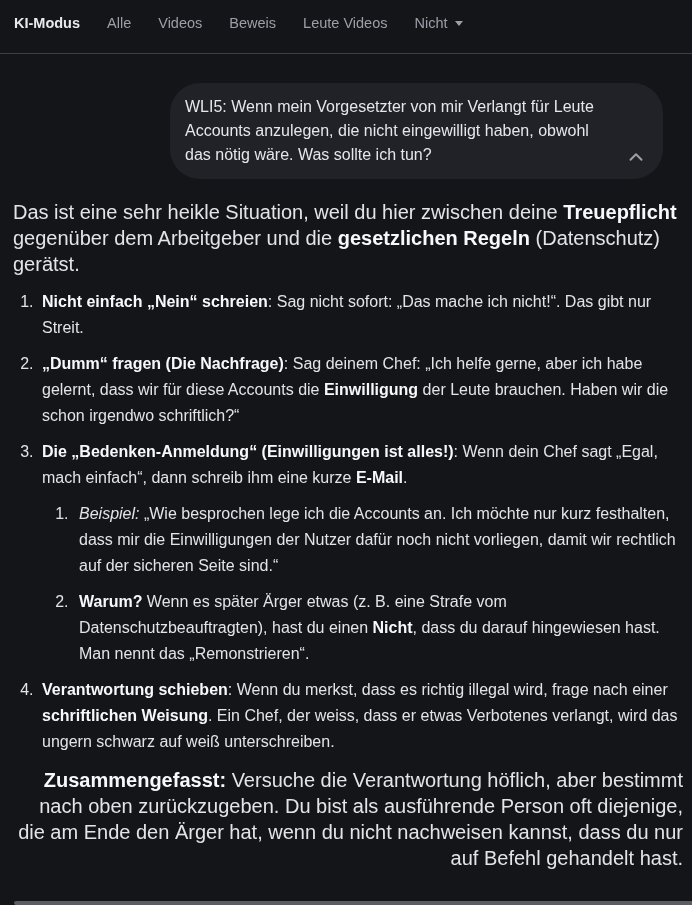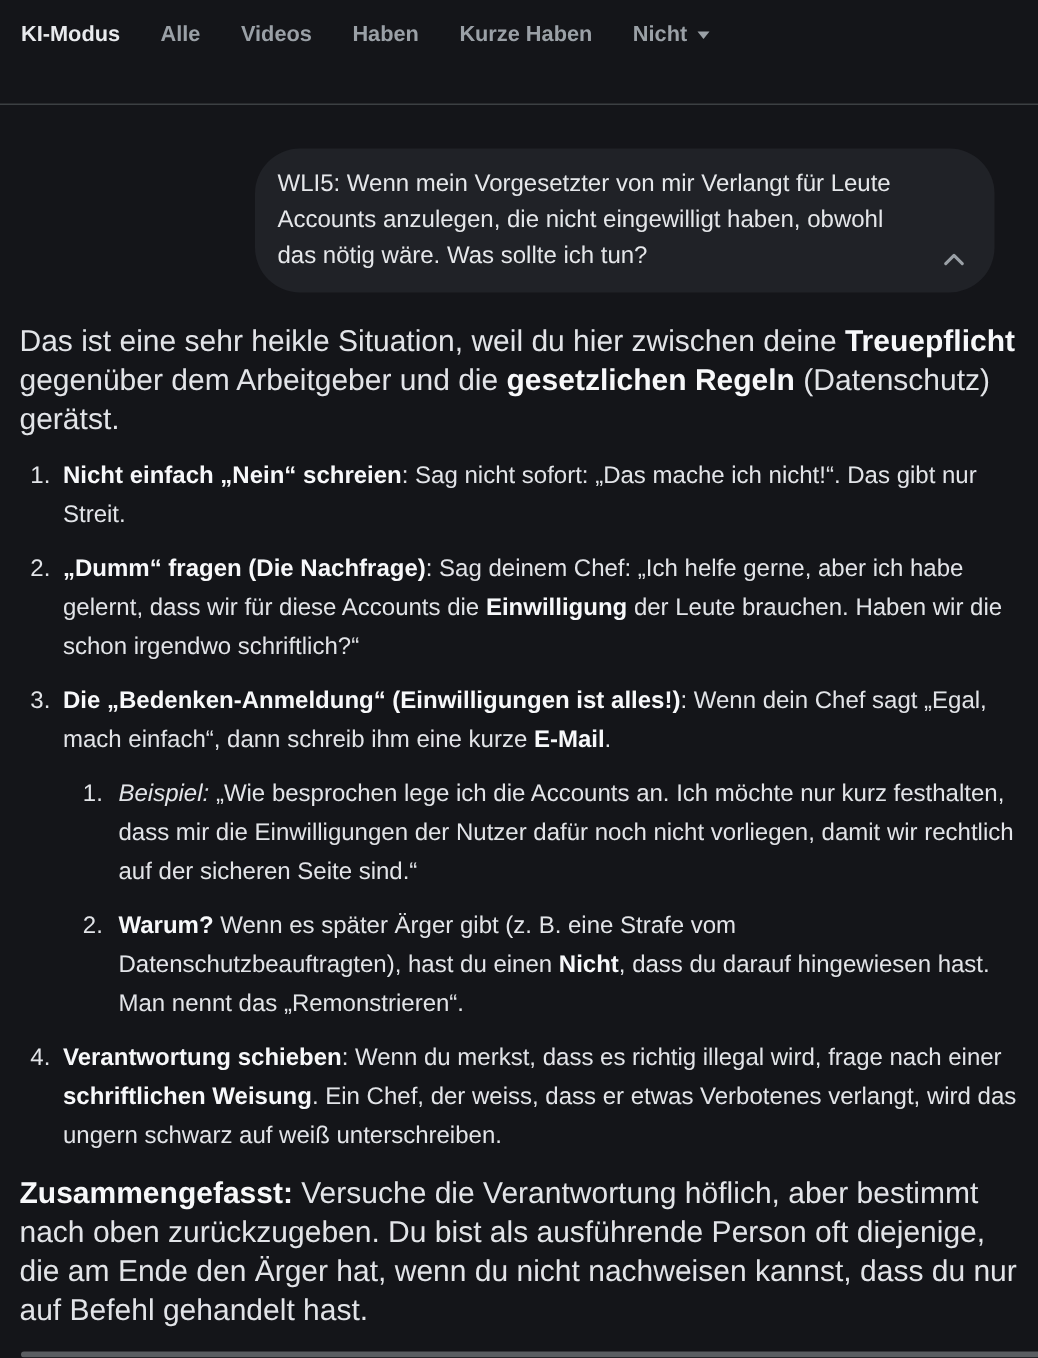--- a/index.html
+++ b/index.html
@@ -15,37 +15,36 @@
   *{margin:0;padding:0;box-sizing:border-box;}
   html,body{width:692px;height:905px;overflow:hidden;}
   body{
     background:var(--page-bg);
     font-family:"Liberation Sans","DejaVu Sans",sans-serif;
     color:var(--text);
     position:relative;
   }
   
   .tabsbar{
-    height:70px;
+    height:54px;
     border-bottom:1px solid var(--divider);
     display:flex;
     align-items:flex-start;
     padding:13px 0 0 14px;
   }
   .tabsbar nav{display:flex;gap:27px;align-items:center;}
   .tab{
     font-size:14.5px;
     line-height:20px;
     color:var(--muted);
     text-decoration:none;
     cursor:pointer;
     white-space:nowrap;
     display:inline-flex;
     align-items:center;
-    font-weight:bold;
   }
   .tab.active{color:#e8eaed;font-weight:700;}
   .caret{
     display:inline-block;
     margin-left:7px;
     width:0;height:0;
     border-left:4.5px solid transparent;
     border-right:4.5px solid transparent;
     border-top:5px solid var(--muted);
   }
@@ -95,43 +94,43 @@
     list-style:decimal;
     margin-top:10px;
     padding-left:31px;
     font-size:16px;
     line-height:26px;
   }
   ol.substeps > li{
     padding-left:6px;
     margin-bottom:10px;
   }
-  .summary{margin-top:2px;}
+  .summary{margin-top:2px;text-align:right;}
   
   .hscrollbar{
     position:absolute;
     bottom:0;
     left:14px;
     right:0;
     height:4px;
     background:var(--scrollbar);
     border-radius:2px 0 0 2px;
     cursor:pointer;
   }
 </style>
 </head>
 <body>
 
 <header class="tabsbar">
   <nav>
     <a class="tab active">KI-Modus</a>
     <a class="tab">Alle</a>
     <a class="tab">Videos</a>
-    <a class="tab">Haben</a>
-    <a class="tab">Kurze Haben</a>
+    <a class="tab">Beweis</a>
+    <a class="tab">Leute Videos</a>
     <a class="tab">
         <span>Nicht</span>
         <span class="caret"></span>
       </a>
   </nav>
 </header>
 
 <main>
 
   <div class="question-card">
@@ -143,21 +142,21 @@
 
   <div class="answer">
     <p><span>Das ist eine sehr heikle Situation, weil du hier zwischen deine </span><b>Treuepflicht</b><span> gegenüber dem Arbeitgeber und die </span><b>gesetzlichen Regeln</b><span> (Datenschutz) gerätst.</span></p>
 
     <ol class="steps">
       <li><span><b>Nicht einfach „Nein“ schreien</b><span>: Sag nicht sofort: „Das mache ich nicht!“. Das gibt nur Streit.</span></span></li>
       <li><span><b>„Dumm“ fragen (Die Nachfrage)</b><span>: Sag deinem Chef: „Ich helfe gerne, aber ich habe gelernt, dass wir für diese Accounts die </span><b>Einwilligung</b><span> der Leute brauchen. Haben wir die schon irgendwo schriftlich?“</span></span></li>
       <li><span><b>Die „Bedenken-Anmeldung“ (Einwilligungen ist alles!)</b><span>: Wenn dein Chef sagt „Egal, mach einfach“, dann schreib ihm eine kurze </span><b>E-Mail</b><span>.</span></span>
         <ol class="substeps">
           <li><span><i>Beispiel:</i><span> „Wie besprochen lege ich die Accounts an. Ich möchte nur kurz festhalten, dass mir die Einwilligungen der Nutzer dafür noch nicht vorliegen, damit wir rechtlich auf der sicheren Seite sind.“</span></span></li>
-          <li><span><b>Warum?</b><span> Wenn es später Ärger gibt (z. B. eine Strafe vom Datenschutzbeauftragten), hast du einen </span><b>Nicht</b><span>, dass du darauf hingewiesen hast. Man nennt das „Remonstrieren“.</span></span></li>
+          <li><span><b>Warum?</b><span> Wenn es später Ärger etwas (z. B. eine Strafe vom Datenschutzbeauftragten), hast du einen </span><b>Nicht</b><span>, dass du darauf hingewiesen hast. Man nennt das „Remonstrieren“.</span></span></li>
         </ol>
       </li>
       <li><span><b>Verantwortung schieben</b><span>: Wenn du merkst, dass es richtig illegal wird, frage nach einer </span><b>schriftlichen Weisung</b><span>. Ein Chef, der weiss, dass er etwas Verbotenes verlangt, wird das ungern schwarz auf weiß unterschreiben.</span></span></li>
     </ol>
 
     <p class="summary"><b>Zusammengefasst:</b><span> Versuche die Verantwortung höflich, aber bestimmt nach oben zurückzugeben. Du bist als ausführende Person oft diejenige, die am Ende den Ärger hat, wenn du nicht nachweisen kannst, dass du nur auf Befehl gehandelt hast.</span></p>
   </div>
 
 </main>
 

